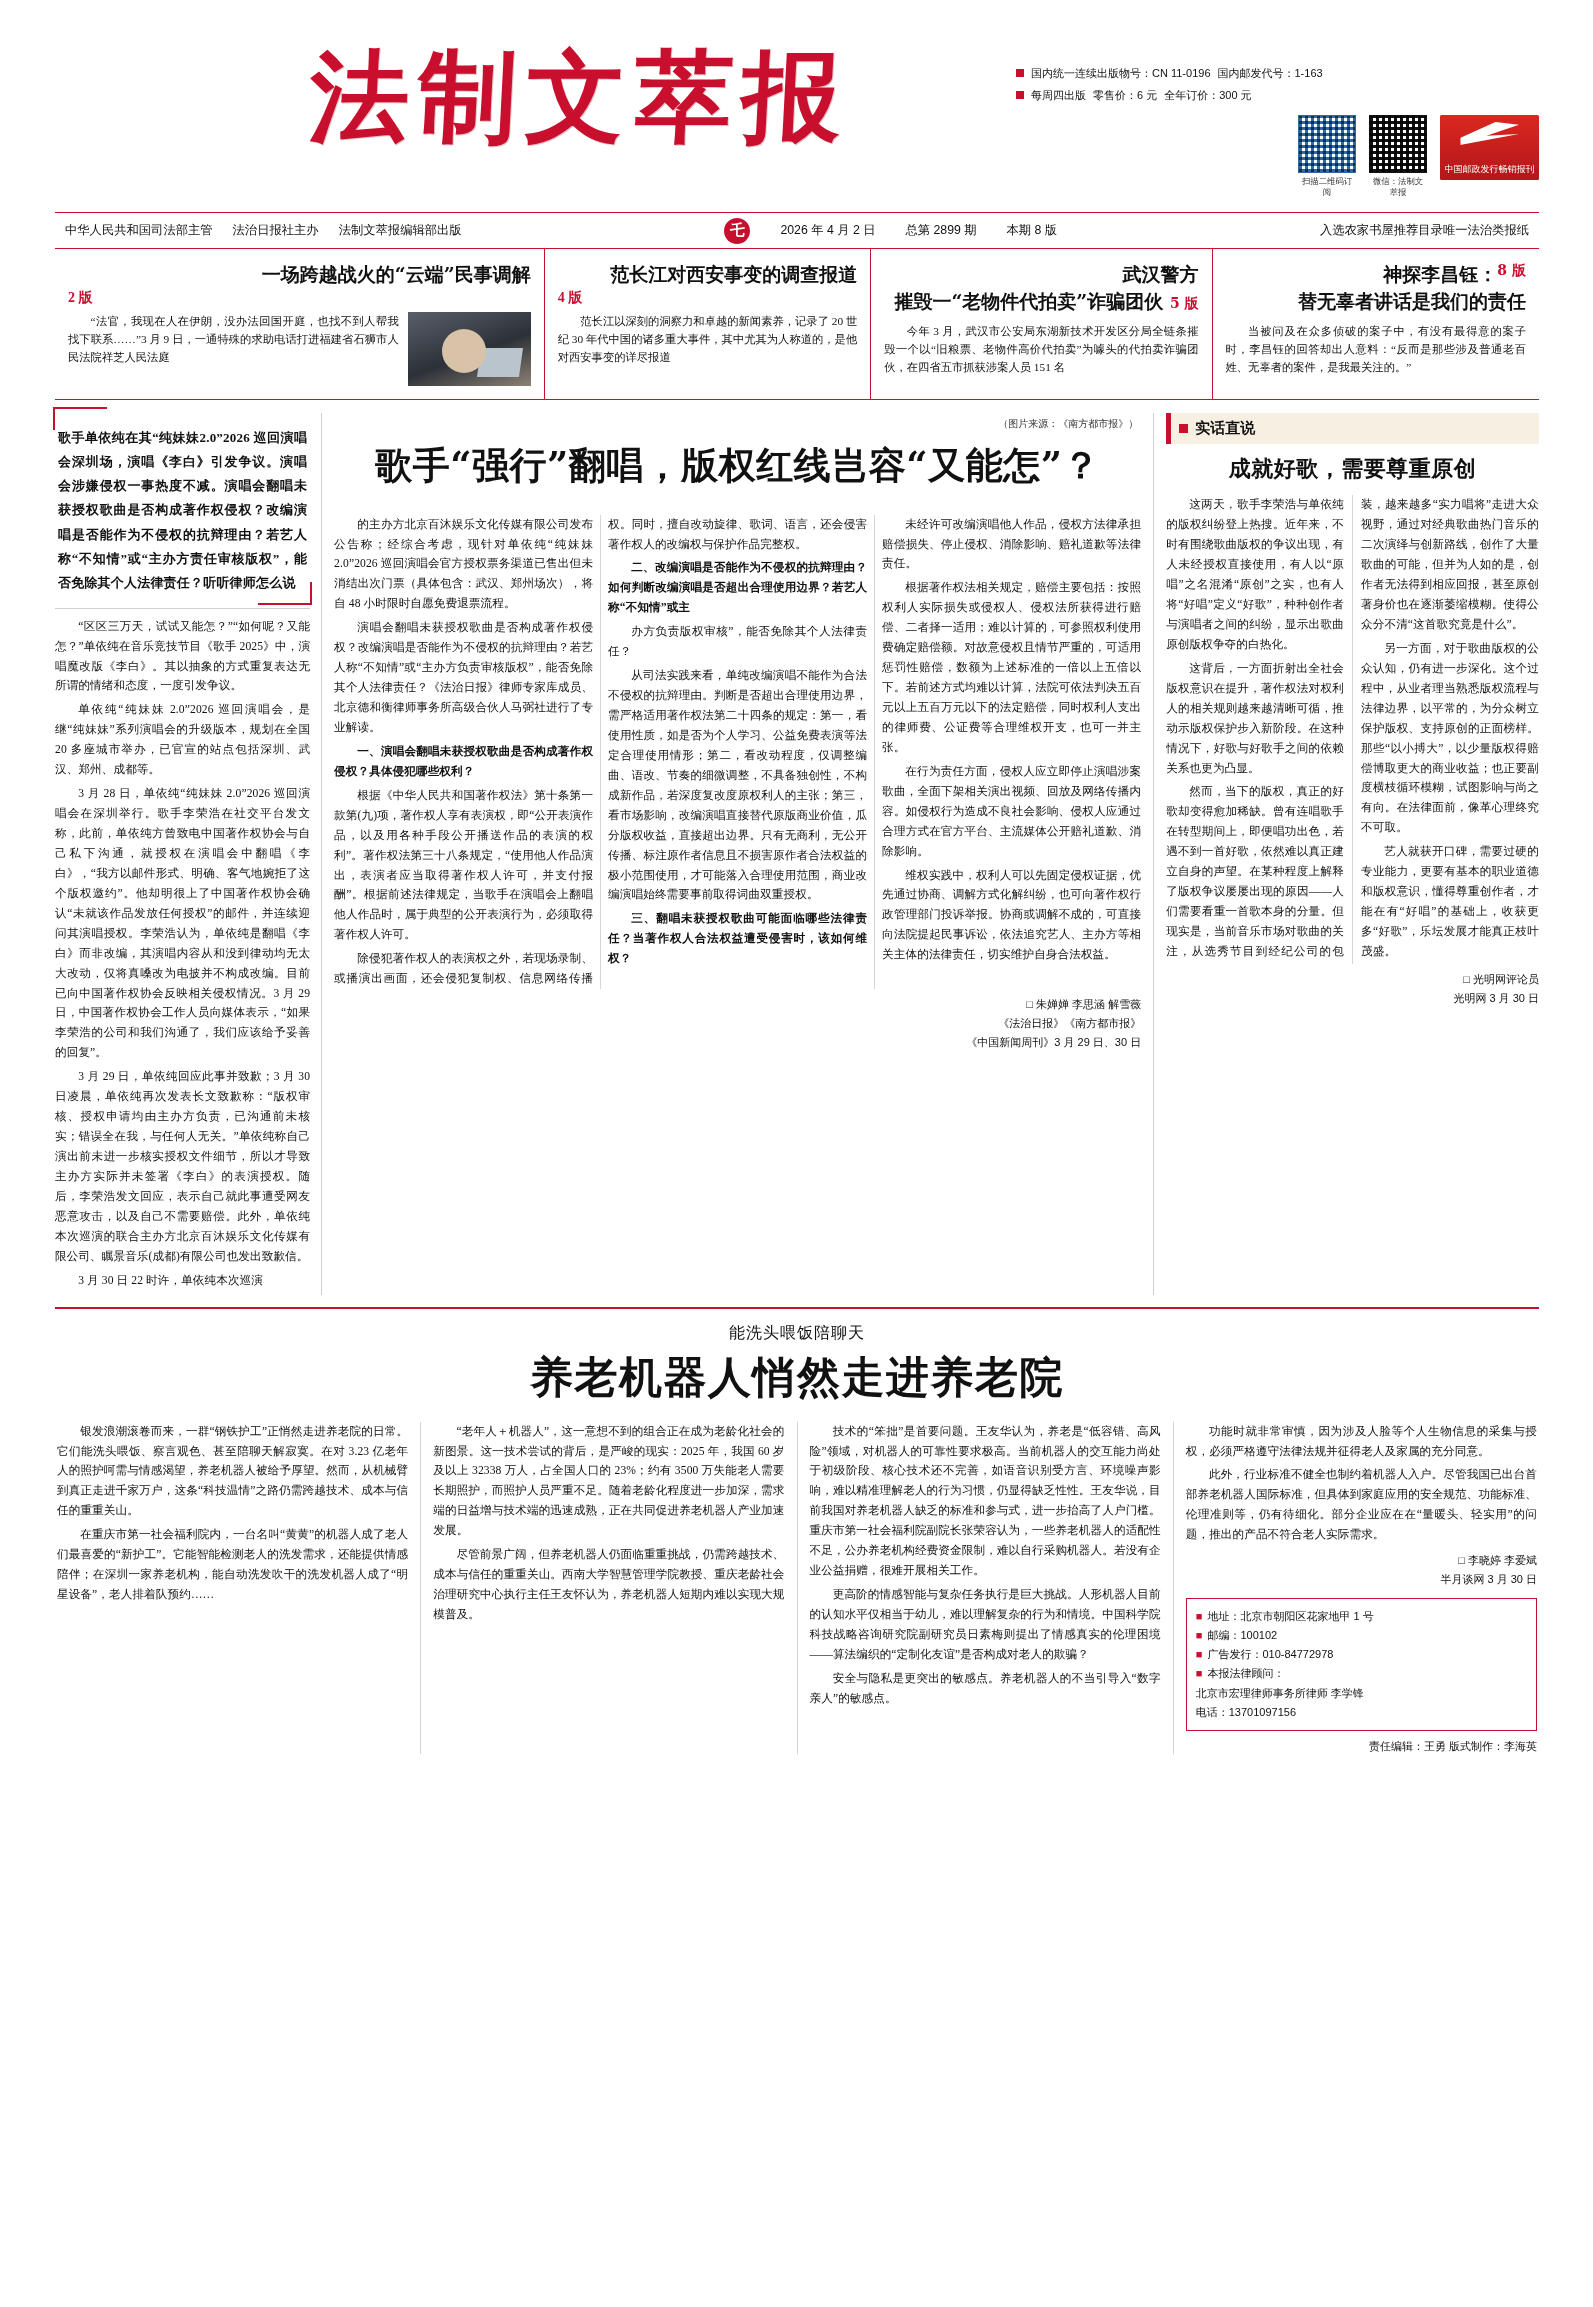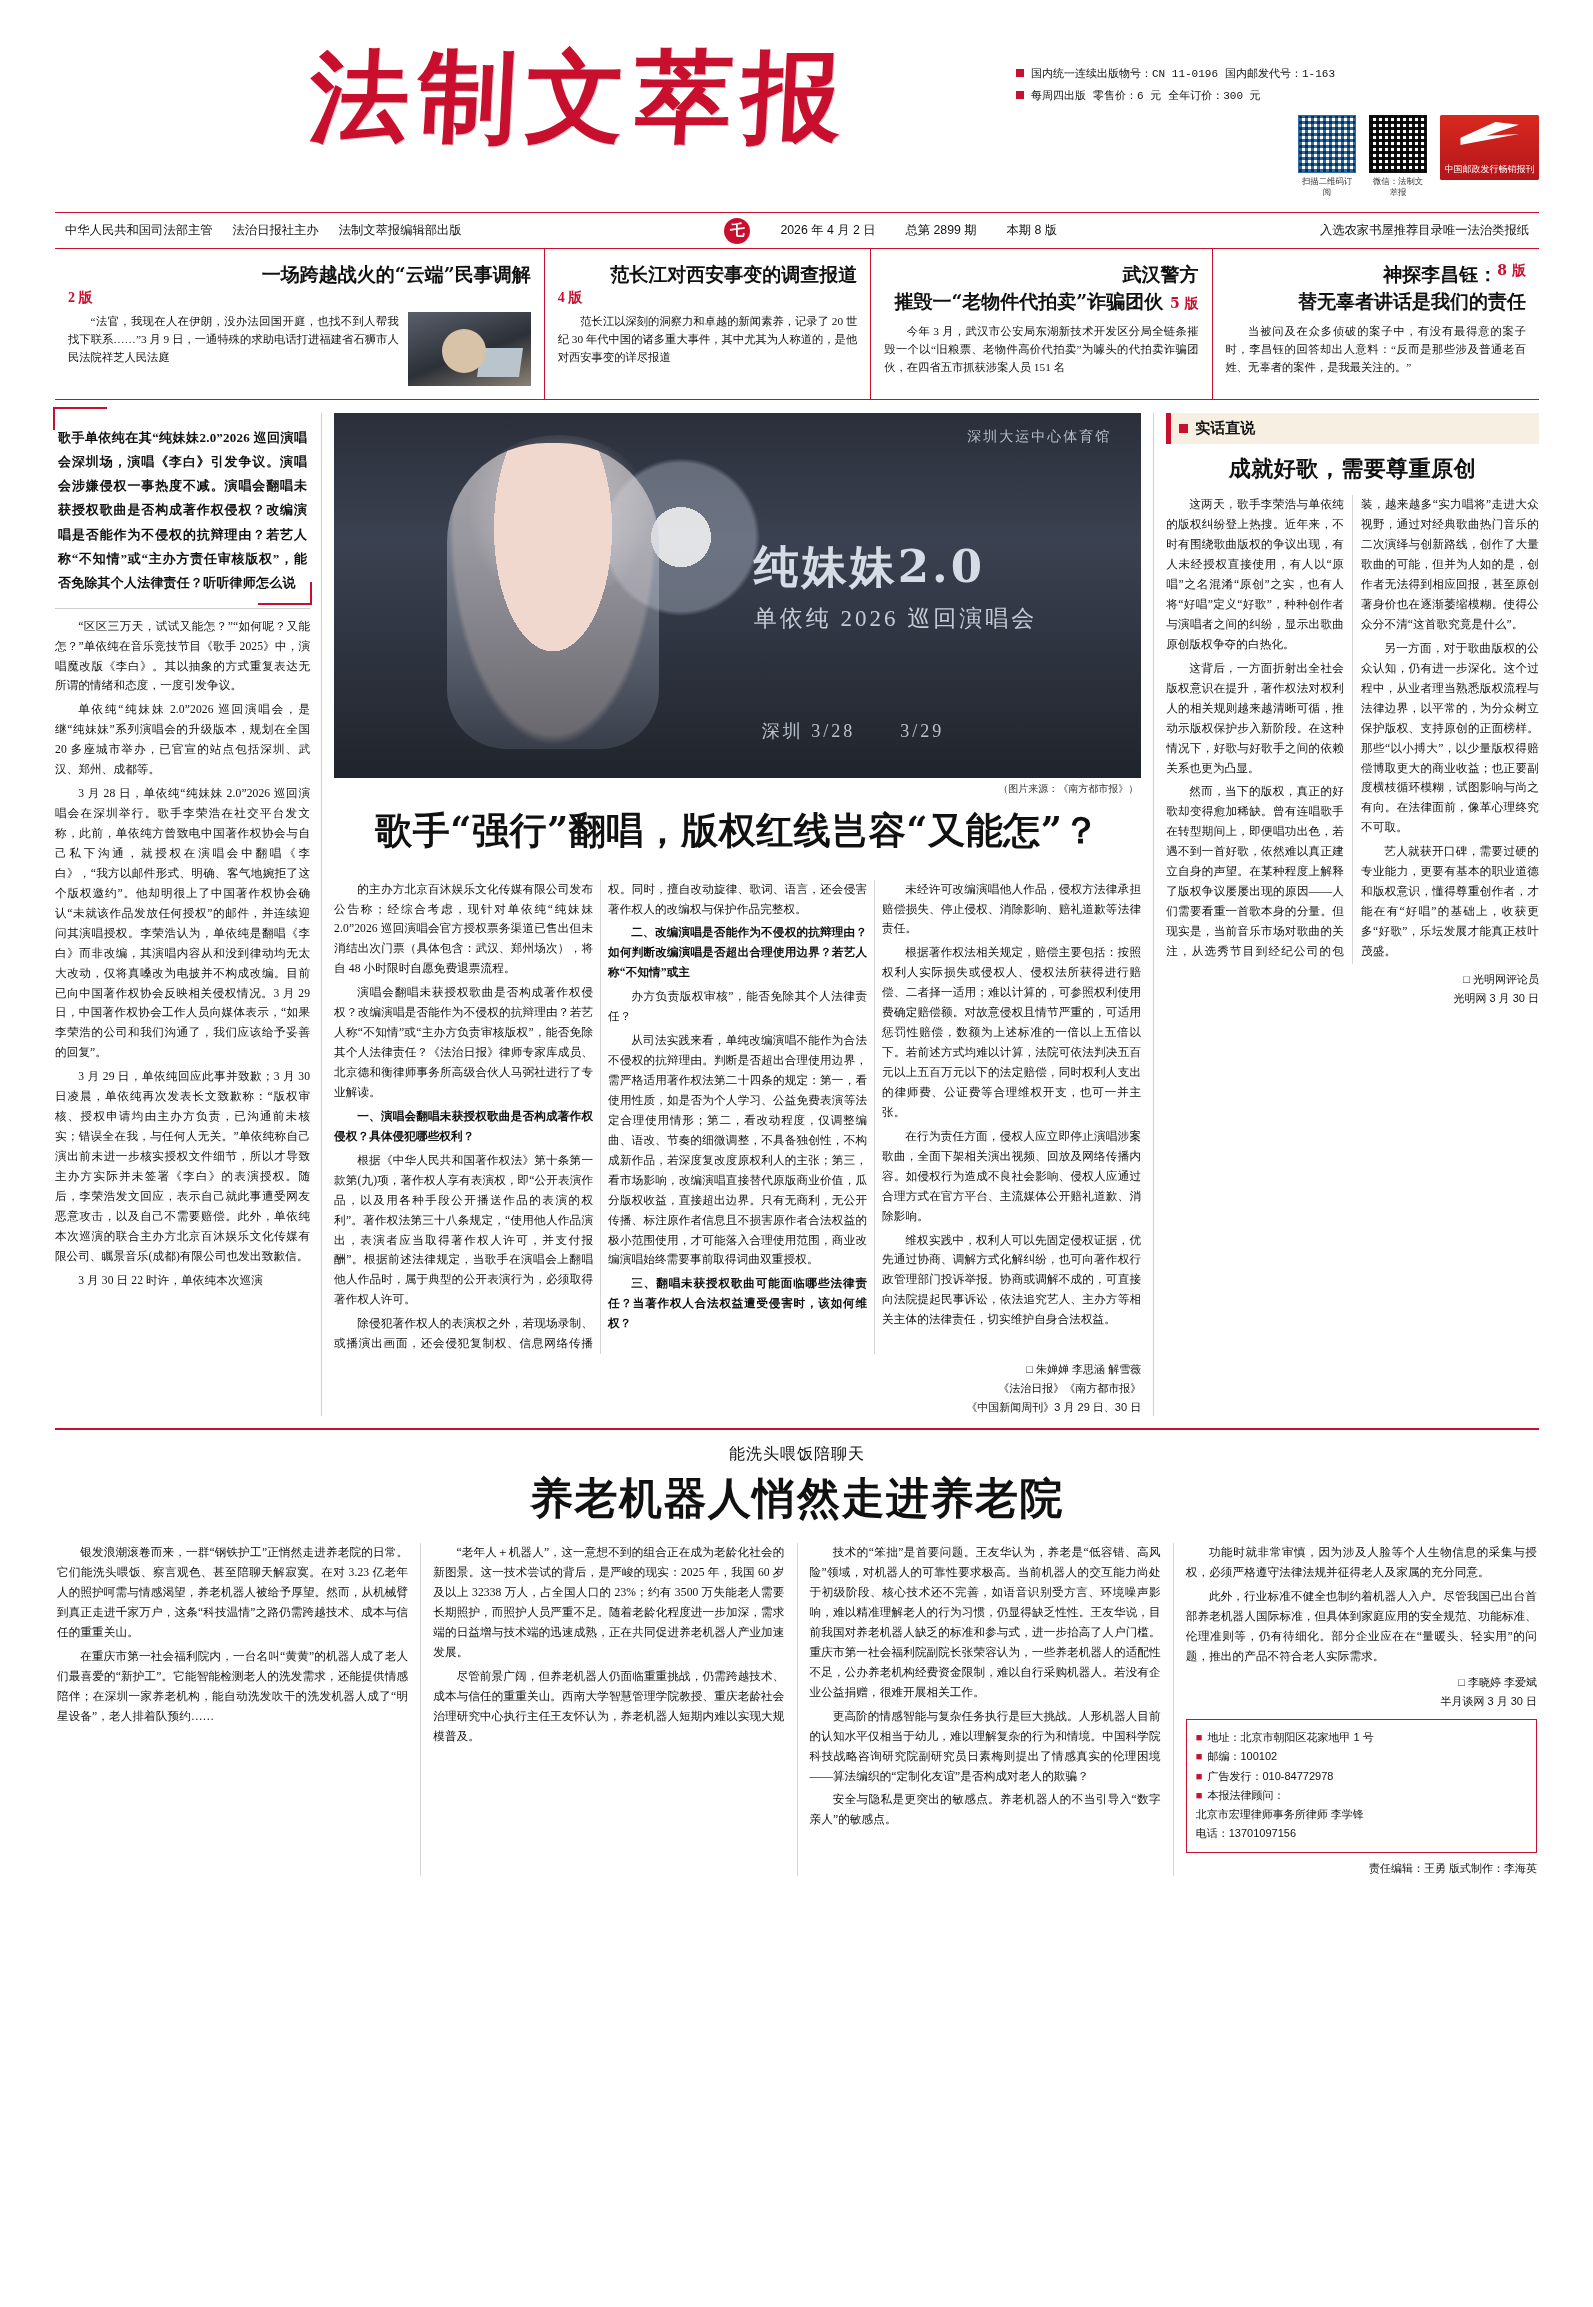--- a/index.html
+++ b/index.html
@@ -43,21 +43,21 @@
     white-space: nowrap;
     text-shadow: 1px 1px 0 rgba(160,10,25,.25);
     transform: skewX(-3deg);
   }
   .masthead-right {
     width: 523px;
     padding-top: 27px;
   }
   .pub-info {
     border: 0;
-    font-family: Liberation Mono, monospace;
+    font-family: Liberation Sans, sans-serif;
     font-size: 11px;
     color: #111;
   }
   .pub-info .row {
     display: flex;
     align-items: center;
     gap: 7px;
     padding: 3.5px 0;
   }
   .sq { width: 8px; height: 8px; background: #c8102e; display:inline-block; flex:0 0 auto;}
@@ -450,32 +450,20 @@
       <div class="body-text">
         <p>“区区三万天，试试又能怎？”“如何呢？又能怎？”单依纯在音乐竞技节目《歌手 2025》中，演唱魔改版《李白》。其以抽象的方式重复表达无所谓的情绪和态度，一度引发争议。</p>
         <p>单依纯“纯妹妹 2.0”2026 巡回演唱会，是继“纯妹妹”系列演唱会的升级版本，规划在全国 20 多座城市举办，已官宣的站点包括深圳、武汉、郑州、成都等。</p>
         <p>3 月 28 日，单依纯“纯妹妹 2.0”2026 巡回演唱会在深圳举行。歌手李荣浩在社交平台发文称，此前，单依纯方曾致电中国著作权协会与自己私下沟通，就授权在演唱会中翻唱《李白》，“我方以邮件形式、明确、客气地婉拒了这个版权邀约”。他却明很上了中国著作权协会确认“未就该作品发放任何授权”的邮件，并连续迎问其演唱授权。李荣浩认为，单依纯是翻唱《李白》而非改编，其演唱内容从和没到律动均无太大改动，仅将真嗓改为电披并不构成改编。目前已向中国著作权协会反映相关侵权情况。3 月 29 日，中国著作权协会工作人员向媒体表示，“如果李荣浩的公司和我们沟通了，我们应该给予妥善的回复”。</p>
         <p>3 月 29 日，单依纯回应此事并致歉；3 月 30 日凌晨，单依纯再次发表长文致歉称：“版权审核、授权申请均由主办方负责，已沟通前未核实；错误全在我，与任何人无关。”单依纯称自己演出前未进一步核实授权文件细节，所以才导致主办方实际并未签署《李白》的表演授权。随后，李荣浩发文回应，表示自己就此事遭受网友恶意攻击，以及自己不需要赔偿。此外，单依纯本次巡演的联合主办方北京百沐娱乐文化传媒有限公司、瞩景音乐(成都)有限公司也发出致歉信。</p>
         <p>3 月 30 日 22 时许，单依纯本次巡演</p>
       </div>
     </div>
 
     <div class="col-mid">
-      <div class="hero-photo">
-        <div class="hall">深圳大运中心体育馆</div>
-        <div class="halo"></div>
-        <div class="figure"></div>
-        <div class="bigtext">纯妹妹2.0</div>
-        <div class="midtext">单依纯 2026 巡回演唱会</div>
-        <div class="dates">
-          <span>深圳 3/28</span>
-          &nbsp;&nbsp;&nbsp;&nbsp;
-          <span>3/29</span>
-        </div>
-      </div>
       <div class="photo-credit">（图片来源：《南方都市报》）</div>
 
       <div class="hero-headline">歌手“强行”翻唱，版权红线岂容“又能怎”？</div>
 
       <div class="body-text three-col">
         <p>的主办方北京百沐娱乐文化传媒有限公司发布公告称；经综合考虑，现针对单依纯“纯妹妹 2.0”2026 巡回演唱会官方授权票务渠道已售出但未消结出次门票（具体包含：武汉、郑州场次），将自 48 小时限时自愿免费退票流程。</p>
         <p>演唱会翻唱未获授权歌曲是否构成著作权侵权？改编演唱是否能作为不侵权的抗辩理由？若艺人称“不知情”或“主办方负责审核版权”，能否免除其个人法律责任？《法治日报》律师专家库成员、北京德和衡律师事务所高级合伙人马弼社进行了专业解读。</p>
         <p class="sub-h">一、演唱会翻唱未获授权歌曲是否构成著作权侵权？具体侵犯哪些权利？</p>
         <p>根据《中华人民共和国著作权法》第十条第一款第(九)项，著作权人享有表演权，即“公开表演作品，以及用各种手段公开播送作品的表演的权利”。著作权法第三十八条规定，“使用他人作品演出，表演者应当取得著作权人许可，并支付报酬”。根据前述法律规定，当歌手在演唱会上翻唱他人作品时，属于典型的公开表演行为，必须取得著作权人许可。</p>
         <p>除侵犯著作权人的表演权之外，若现场录制、或播演出画面，还会侵犯复制权、信息网络传播权。同时，擅自改动旋律、歌词、语言，还会侵害著作权人的改编权与保护作品完整权。</p>

